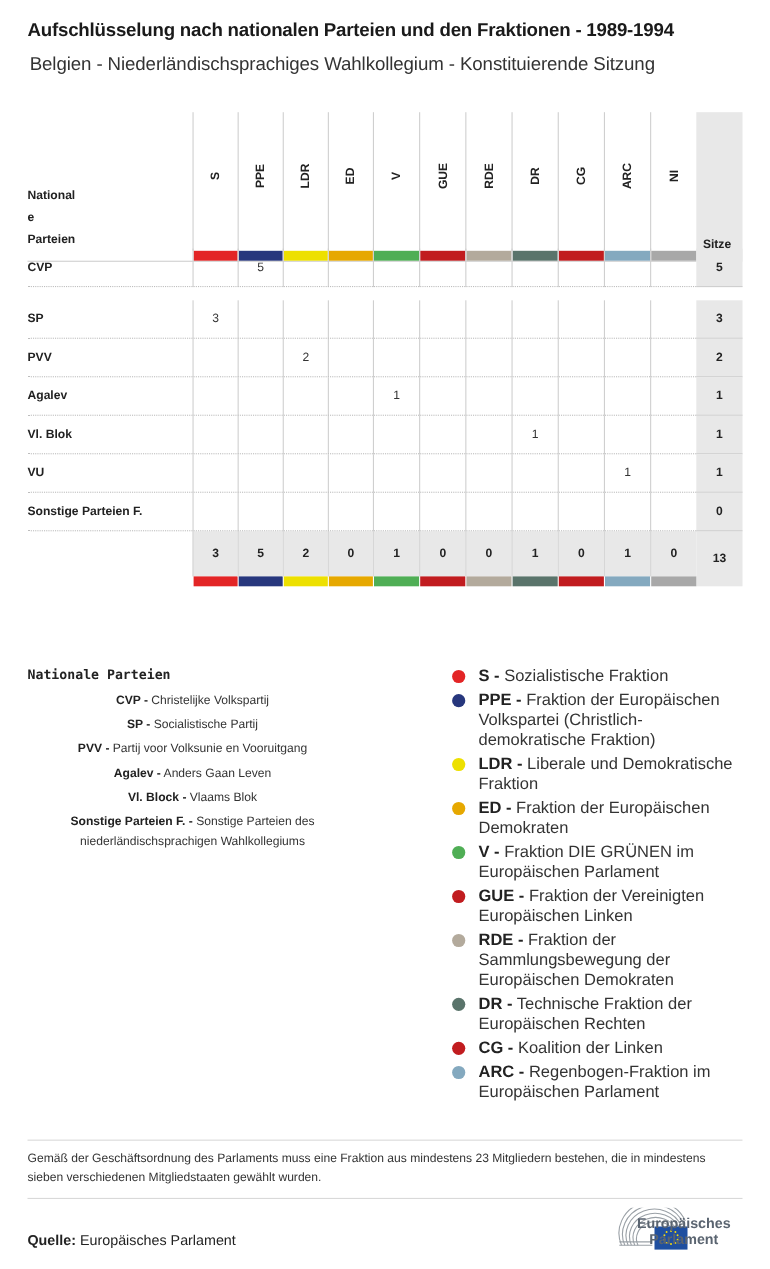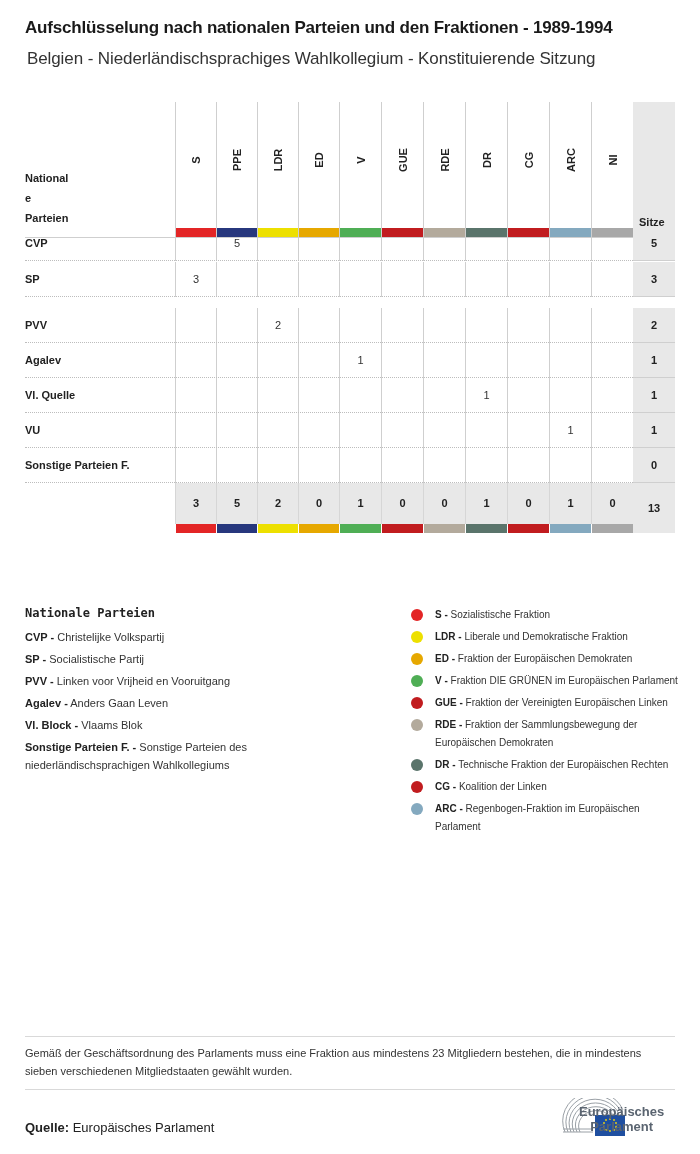--- a/index.html
+++ b/index.html
@@ -26,26 +26,26 @@
   .row .sumline { position: absolute; left: 608px; bottom: 0; width: 42px; border-bottom: 1px solid #cfcfcf; }
   .headline { position: absolute; left: 0; top: 135px; width: 608px; border-top: 1px solid #cfcfcf; }
 
   .totals { position: absolute; left: 150px; top: 381px; width: 500px; height: 50px; }
   .totals .tcell { position: absolute; top: 0; width: 42px; height: 41px; line-height: 41px; text-align: center; font-size: 11px; font-weight: bold; background: #e8e8e8; border-left: 1px solid #d6d6d6; color: #222; }
   .totals .tsum { position: absolute; left: 458px; top: 0; width: 42px; height: 50px; line-height: 50px; text-align: center; font-size: 11px; font-weight: bold; background: #e8e8e8; color: #222; }
 
   
   .leg-left { position: absolute; left: 25px; top: 606px; width: 300px; }
   .leg-left h3 { font-family: "DejaVu Sans Mono", "Liberation Mono", monospace; font-size: 12px; font-weight: bold; color: #222; margin-bottom: 8px; }
-  .leg-left .item { font-size: 11px; line-height: 18px; color: #333; margin-bottom: 4px; }
+  .leg-left .item { font-size: 11px; line-height: 18px; color: #333; margin-bottom: 4px; text-align: center; }
   .leg-left .item b { color: #222; }
 
   .leg-right { position: absolute; left: 411px; top: 606px; width: 270px; }
   .leg-right h3 { font-size: 11px; font-weight: bold; color: #222; margin-bottom: 9px; }
-  .leg-right .item { position: relative; padding-left: 24px; font-size: 10px; line-height: 18px; color: #333; margin-bottom: 4px; }
+  .leg-right .item { position: relative; padding-left: 24px; font-size: 15px; line-height: 18px; color: #333; margin-bottom: 4px; }
   .leg-right .item b { color: #222; }
   .leg-right .dot { position: absolute; left: 0; top: 3px; width: 12px; height: 12px; border-radius: 50%; }
 
   .hr1 { position: absolute; left: 25px; top: 1036px; width: 650px; border-top: 1px solid #d9d9d9; }
   .note { position: absolute; left: 25px; top: 1044px; width: 650px; font-size: 11px; line-height: 18px; color: #333; }
   .hr2 { position: absolute; left: 25px; top: 1089px; width: 650px; border-top: 1px solid #d9d9d9; }
   .source { position: absolute; left: 25px; top: 1120px; font-size: 13px; color: #222; }
   .source b { font-weight: bold; }
 
   .logo { position: absolute; left: 509px; top: 1098px; width: 170px; height: 40px; text-align: center; }
@@ -146,21 +146,21 @@
       <div class="cell" style="left: 356px; width: 42px;"></div>
       <div class="cell" style="left: 398px; width: 42px;"></div>
       <div class="cell" style="left: 440px; width: 42px;"></div>
       <div class="cell" style="left: 482px; width: 42px;"></div>
       <div class="cell" style="left: 524px; width: 42px;"></div>
       <div class="cell" style="left: 566px; width: 42px;"></div>
       <div class="sum">5</div>
       <div class="line"></div>
       <div class="sumline"></div>
     </div>
-    <div class="row" style="top: 160px;">
+    <div class="row" style="top: 171px;">
       <div class="name">SP</div>
       <div class="cell" style="left: 150px; width: 41px;">3</div>
       <div class="cell" style="left: 191px; width: 41px;"></div>
       <div class="cell" style="left: 232px; width: 41px;"></div>
       <div class="cell" style="left: 273px; width: 41px;"></div>
       <div class="cell" style="left: 314px; width: 42px;"></div>
       <div class="cell" style="left: 356px; width: 42px;"></div>
       <div class="cell" style="left: 398px; width: 42px;"></div>
       <div class="cell" style="left: 440px; width: 42px;"></div>
       <div class="cell" style="left: 482px; width: 42px;"></div>
@@ -198,21 +198,21 @@
       <div class="cell" style="left: 398px; width: 42px;"></div>
       <div class="cell" style="left: 440px; width: 42px;"></div>
       <div class="cell" style="left: 482px; width: 42px;"></div>
       <div class="cell" style="left: 524px; width: 42px;"></div>
       <div class="cell" style="left: 566px; width: 42px;"></div>
       <div class="sum">1</div>
       <div class="line"></div>
       <div class="sumline"></div>
     </div>
     <div class="row" style="top: 276px;">
-      <div class="name">Vl. Quelle</div>
+      <div class="name">Vl. Blok</div>
       <div class="cell" style="left: 150px; width: 41px;"></div>
       <div class="cell" style="left: 191px; width: 41px;"></div>
       <div class="cell" style="left: 232px; width: 41px;"></div>
       <div class="cell" style="left: 273px; width: 41px;"></div>
       <div class="cell" style="left: 314px; width: 42px;"></div>
       <div class="cell" style="left: 356px; width: 42px;"></div>
       <div class="cell" style="left: 398px; width: 42px;"></div>
       <div class="cell" style="left: 440px; width: 42px;">1</div>
       <div class="cell" style="left: 482px; width: 42px;"></div>
       <div class="cell" style="left: 524px; width: 42px;"></div>
@@ -255,30 +255,31 @@
       <div class="line"></div>
       <div class="sumline"></div>
     </div>
   </div>
 
 <div class="leg-left">
   <h3>Nationale Parteien</h3>
   <div id="legLeft">
       <div class="item"><b>CVP -</b> <span>Christelijke Volkspartij</span></div>
       <div class="item"><b>SP -</b> <span>Socialistische Partij</span></div>
-      <div class="item"><b>PVV -</b> <span>Linken voor Vrijheid en Vooruitgang</span></div>
+      <div class="item"><b>PVV -</b> <span>Partij voor Volksunie en Vooruitgang</span></div>
       <div class="item"><b>Agalev -</b> <span>Anders Gaan Leven</span></div>
       <div class="item"><b>Vl. Block -</b> <span>Vlaams Blok</span></div>
       <div class="item"><b>Sonstige Parteien F. -</b> <span>Sonstige Parteien des niederländischsprachigen Wahlkollegiums</span></div>
     </div>
 </div>
 
 <div class="leg-right">
   <div id="legRight">
       <div class="item"><span class="dot" style="background:#e32526"></span><b>S -</b> <span>Sozialistische Fraktion</span></div>
+      <div class="item"><span class="dot" style="background:#27377d"></span><b>PPE -</b> <span>Fraktion der Europäischen Volkspartei (Christlich-demokratische Fraktion)</span></div>
       <div class="item"><span class="dot" style="background:#ede000"></span><b>LDR -</b> <span>Liberale und Demokratische Fraktion</span></div>
       <div class="item"><span class="dot" style="background:#e6a800"></span><b>ED -</b> <span>Fraktion der Europäischen Demokraten</span></div>
       <div class="item"><span class="dot" style="background:#4fae55"></span><b>V -</b> <span>Fraktion DIE GRÜNEN im Europäischen Parlament</span></div>
       <div class="item"><span class="dot" style="background:#c11c1f"></span><b>GUE -</b> <span>Fraktion der Vereinigten Europäischen Linken</span></div>
       <div class="item"><span class="dot" style="background:#b3aa9c"></span><b>RDE -</b> <span>Fraktion der Sammlungsbewegung der Europäischen Demokraten</span></div>
       <div class="item"><span class="dot" style="background:#5a746b"></span><b>DR -</b> <span>Technische Fraktion der Europäischen Rechten</span></div>
       <div class="item"><span class="dot" style="background:#c11c1f"></span><b>CG -</b> <span>Koalition der Linken</span></div>
       <div class="item"><span class="dot" style="background:#84a9bf"></span><b>ARC -</b> <span>Regenbogen-Fraktion im Europäischen Parlament</span></div>
     </div>
 </div>

